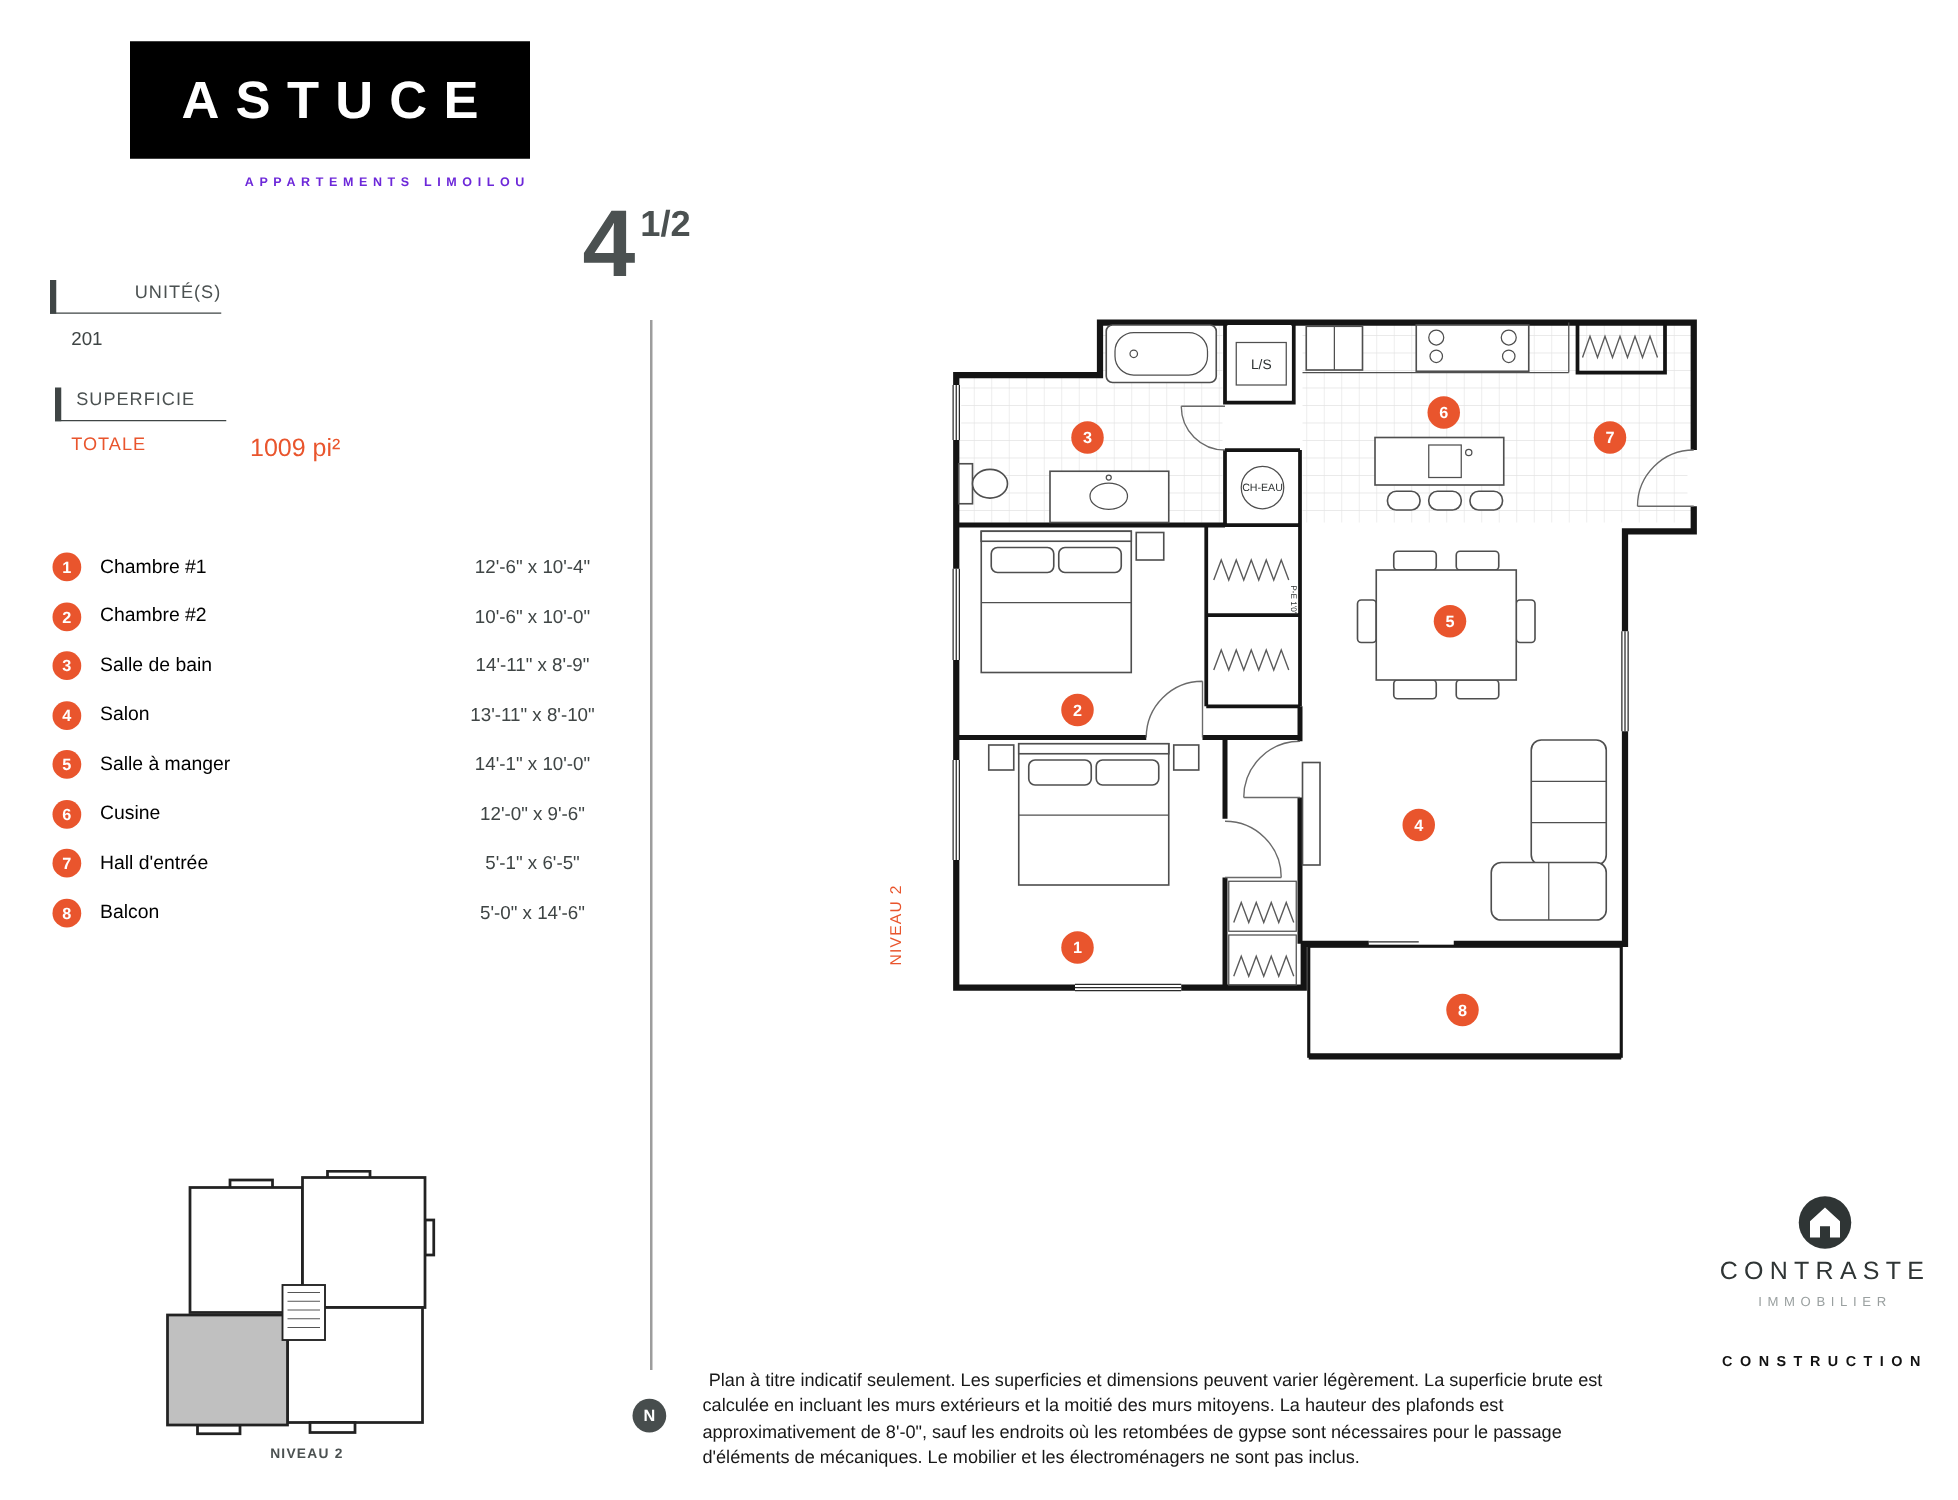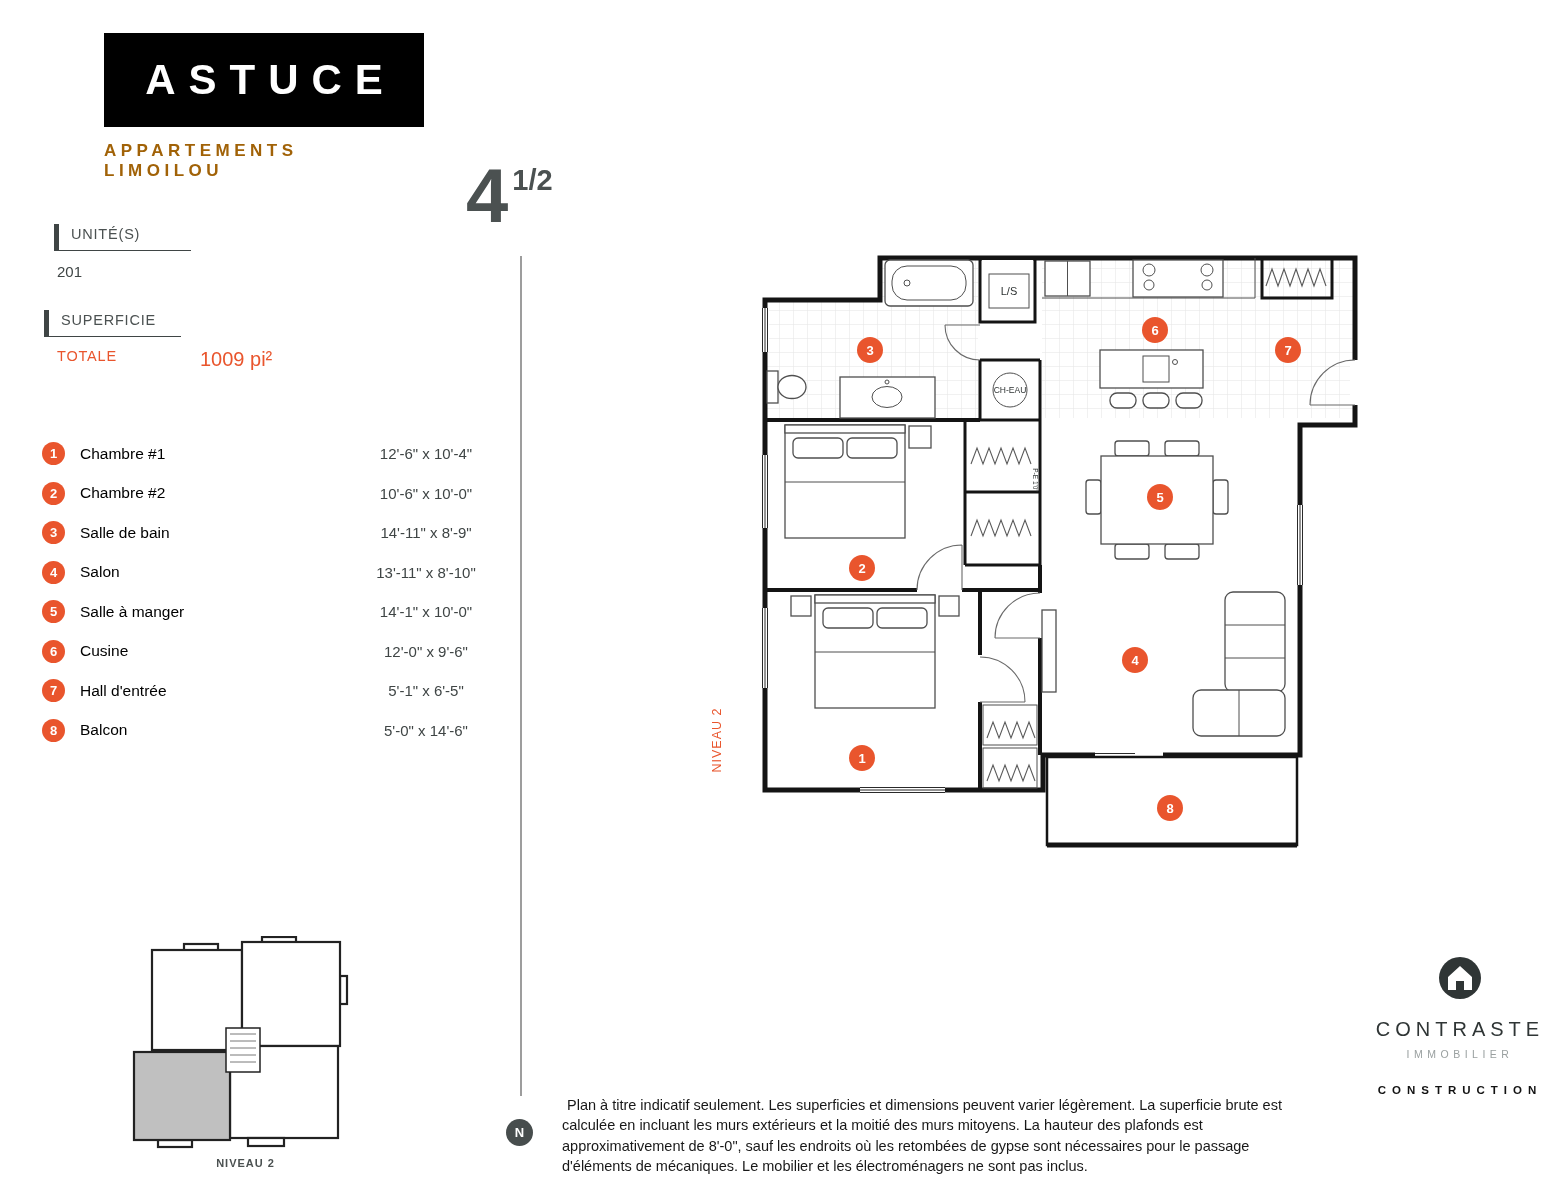--- a/index.html
+++ b/index.html
@@ -8,34 +8,34 @@
     width:1566px; height:1200px; position:relative; overflow:hidden;
     font-family:"Liberation Sans", sans-serif; color:#444a49;
   }
   .abs { position:absolute; }
 
   
   .logo-box { left:104px; top:33px; width:320px; height:94px; background:#000000;
     display:flex; align-items:center; justify-content:center; }
   .logo-word { color:#fff; font-size:42px; font-weight:600; letter-spacing:13px; padding-left:13px; }
   .logo-word .last { font-weight:900; }
-  .logo-sub { left:104px; top:141px; width:320px; text-align:left; font-size:17px;
-    font-weight:bold; letter-spacing:4.5px; color:#a16207; }
+  .logo-sub { left:104px; top:141px; width:320px; text-align:right; font-size:10px;
+    font-weight:bold; letter-spacing:4.5px; color:#6d28d9; }
 
   
   .title45 { left:466px; top:160px; display:flex; color:#4b5151; }
   .title45 .t-num { font-size:76px; font-weight:900; line-height:0.95; }
   .title45 .t-frac { font-size:29px; font-weight:900; margin:4px 0 0 4px; }
 
   .vdivider { left:520px; top:256px; width:2px; height:840px; background:#9d9d9d; }
 
   
   .field-label { border-left:5px solid #3f4545; border-bottom:1.5px solid #3f4545;
     width:137px; padding:2px 0 8px 12px; font-size:14.5px; letter-spacing:0.8px; color:#4b5151; }
-  .u-label { left:54px; top:224px; }
+  .u-label { left:40px; top:224px;text-align:right; }
   .u-value { left:57px; top:263px; font-size:15px; color:#3f4545;text-align:right; }
   .s-label { left:44px; top:310px; }
   .tot-label { left:57px; top:348px; font-size:14.5px; letter-spacing:0.8px; color:#e9552d; }
   .tot-value { left:200px; top:348px; font-size:20px; color:#e9552d; }
 
   
   .legend { left:42px; top:434px; width:448px; }
   .legend-row { height:39.5px; display:flex; align-items:center; }
   .legend-num { width:23px; height:23px; border-radius:50%; background:#e9552d; color:#fff;
     font-size:13px; font-weight:bold; display:flex; align-items:center; justify-content:center; flex:0 0 23px; }
@@ -66,21 +66,21 @@
 
   
   .north-badge { left:506px; top:1119px; width:27px; height:27px; border-radius:50%;
     background:#474d4d; color:#fff; font-size:13px; font-weight:bold;
     display:flex; align-items:center; justify-content:center; }
   .note { left:562px; top:1095px; width:758px; font-size:14.5px; line-height:1.4;
     color:#181818; text-indent:5px; }
 
   
   .contraste { left:1368px; top:955px; width:184px; text-align:center; }
-  .contraste .c-name { font-size:20px; letter-spacing:5px; color:#2f3535; margin-top:13px; }
+  .contraste .c-name { font-size:20px; letter-spacing:5px; color:#2f3535; }
   .contraste .c-sub { font-size:10.5px; letter-spacing:4.5px; color:#9aa0a0; margin-top:7px; }
   .oikos { left:1368px; top:1080px; width:184px; text-align:center; }
   .oikos .o-name { font-size:46px; font-weight:900; letter-spacing:2px; color:#121212; line-height:1.1; }
   .oikos .o-sub { font-size:11.5px; font-weight:bold; letter-spacing:6px; color:#121212; margin-top:4px; }
 </style>
 </head>
 <body>
 
 <div>
 

